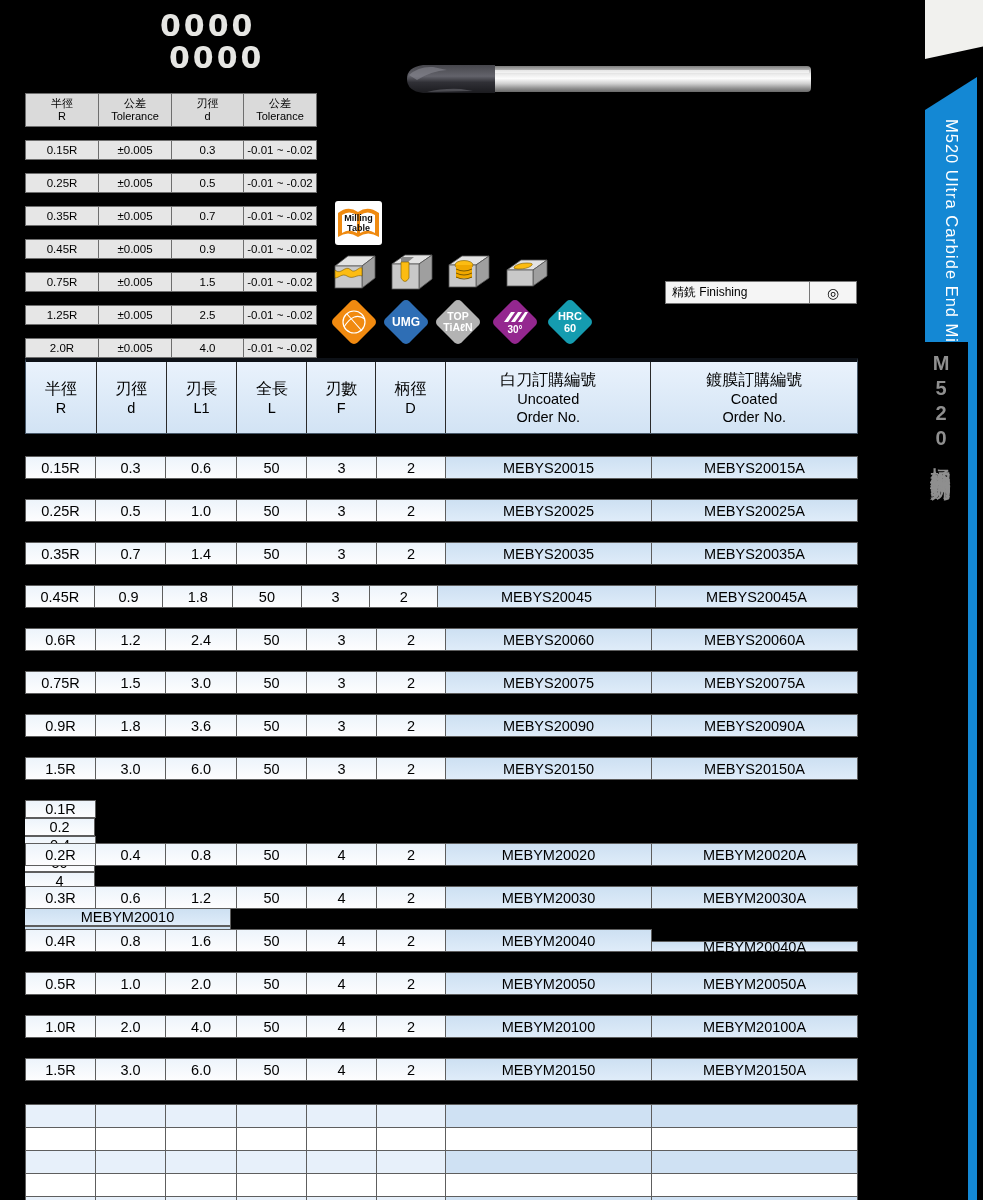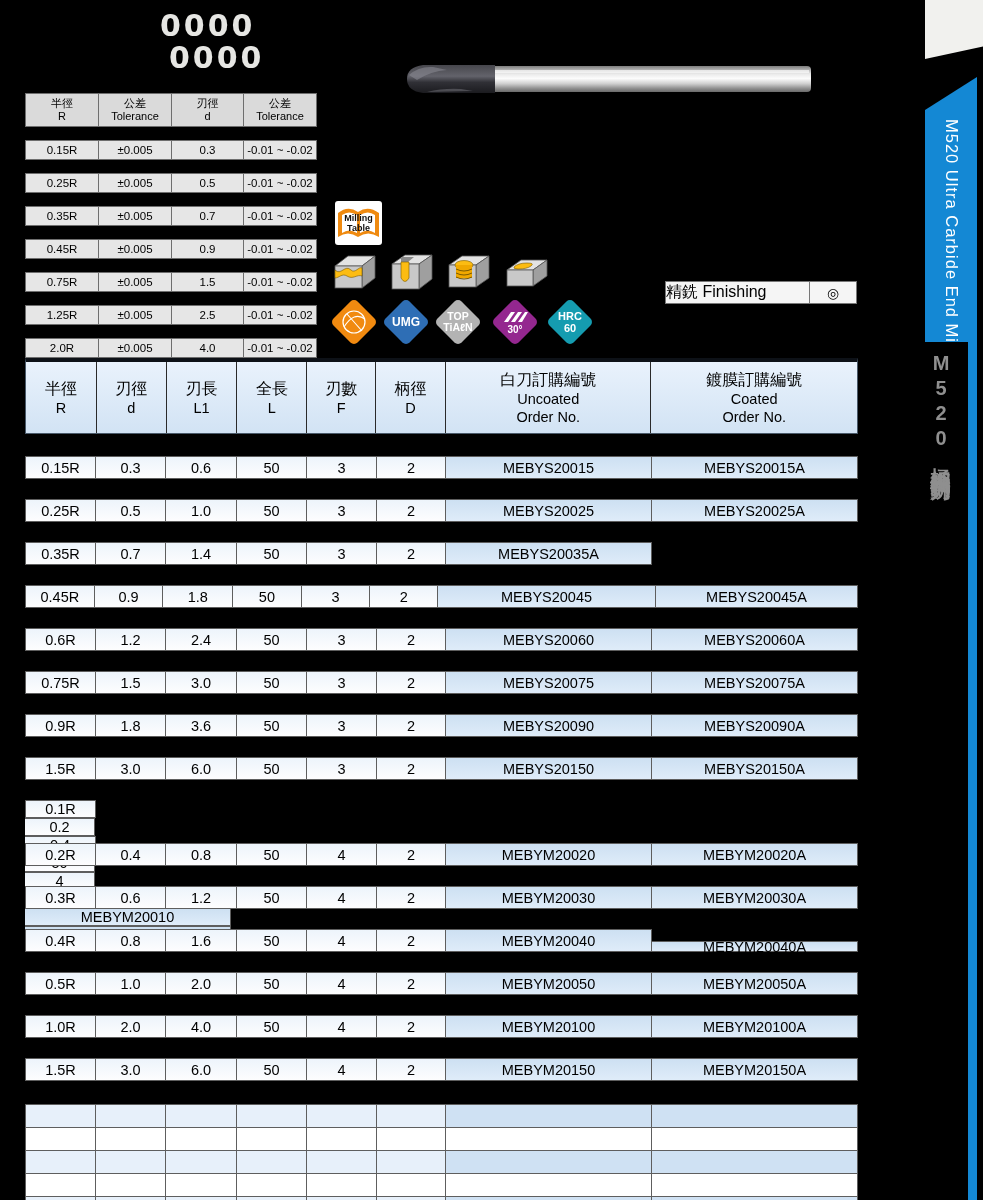--- a/index.html
+++ b/index.html
@@ -36,21 +36,21 @@
   .proc{position:absolute;width:44px;height:38px;}
 
   
   .badge{position:absolute;width:34px;height:34px;border-radius:5px;transform:rotate(45deg);}
   .badge .lab{position:absolute;inset:-8px;transform:rotate(-45deg);display:flex;flex-direction:column;
               align-items:center;justify-content:center;color:#fff;font-weight:bold;text-align:center;}
 
   
   .finishing{position:absolute;left:665px;top:281px;width:192px;height:23px;background:#f5f5f5;
              border:1px solid #777;box-sizing:border-box;display:flex;}
-  .fin-label{flex:1;display:flex;align-items:center;font-size:16px;}
+  .fin-label{flex:1;display:flex;align-items:center;padding-left:6px;font-size:12px;}
   .fin-sym{width:46px;border-left:1px solid #777;display:flex;align-items:center;justify-content:center;font-size:14px;}
 
   
   .sb-white{position:absolute;left:925px;top:0;width:58px;height:62px;background:#f1f1ee;
             clip-path:polygon(0 0,100% 0,100% 75%,0 95%);}
   .sb-banner{position:absolute;left:925px;top:77px;width:52px;height:265px;
              clip-path:polygon(0 33px,100% 0,100% 100%,0 100%);}
   .sb-banner span{position:absolute;top:42px;left:50%;transform:translateX(-50%);
                   writing-mode:vertical-rl;color:#fff;font-size:16.5px;letter-spacing:1px;white-space:nowrap;}
   .sb-stripe{position:absolute;left:968px;top:342px;width:9px;height:858px;}
@@ -322,20 +322,21 @@
         <div class="mt-cell ord" style="width: 206px;">MEBYS20025</div>
         <div class="mt-cell ord" style="width: 206px;">MEBYS20025A</div>
       </div>
       <div class="mt-row" style="top: 542px;">
         <div class="mt-cell num" style="width: 71px;">0.35R</div>
         <div class="mt-cell num" style="width: 70px;">0.7</div>
         <div class="mt-cell num" style="width: 71px;">1.4</div>
         <div class="mt-cell num" style="width: 70px;">50</div>
         <div class="mt-cell num" style="width: 70px;">3</div>
         <div class="mt-cell num" style="width: 69px;">2</div>
+        <div class="mt-cell ord" style="width: 206px;">MEBYS20035</div>
         <div class="mt-cell ord" style="width: 206px;">MEBYS20035A</div>
       </div>
       <div class="mt-row" style="top: 585px;">
         <div class="mt-cell num" style="width: 71px;">0.45R</div>
         <div class="mt-cell num" style="width: 70px;">0.9</div>
         <div class="mt-cell num" style="width: 71px;">1.8</div>
         <div class="mt-cell num" style="width: 70px;">50</div>
         <div class="mt-cell num" style="width: 70px;">3</div>
         <div class="mt-cell num" style="width: 69px;">2</div>
         <div class="mt-cell ord" style="width: 222px;">MEBYS20045</div>

